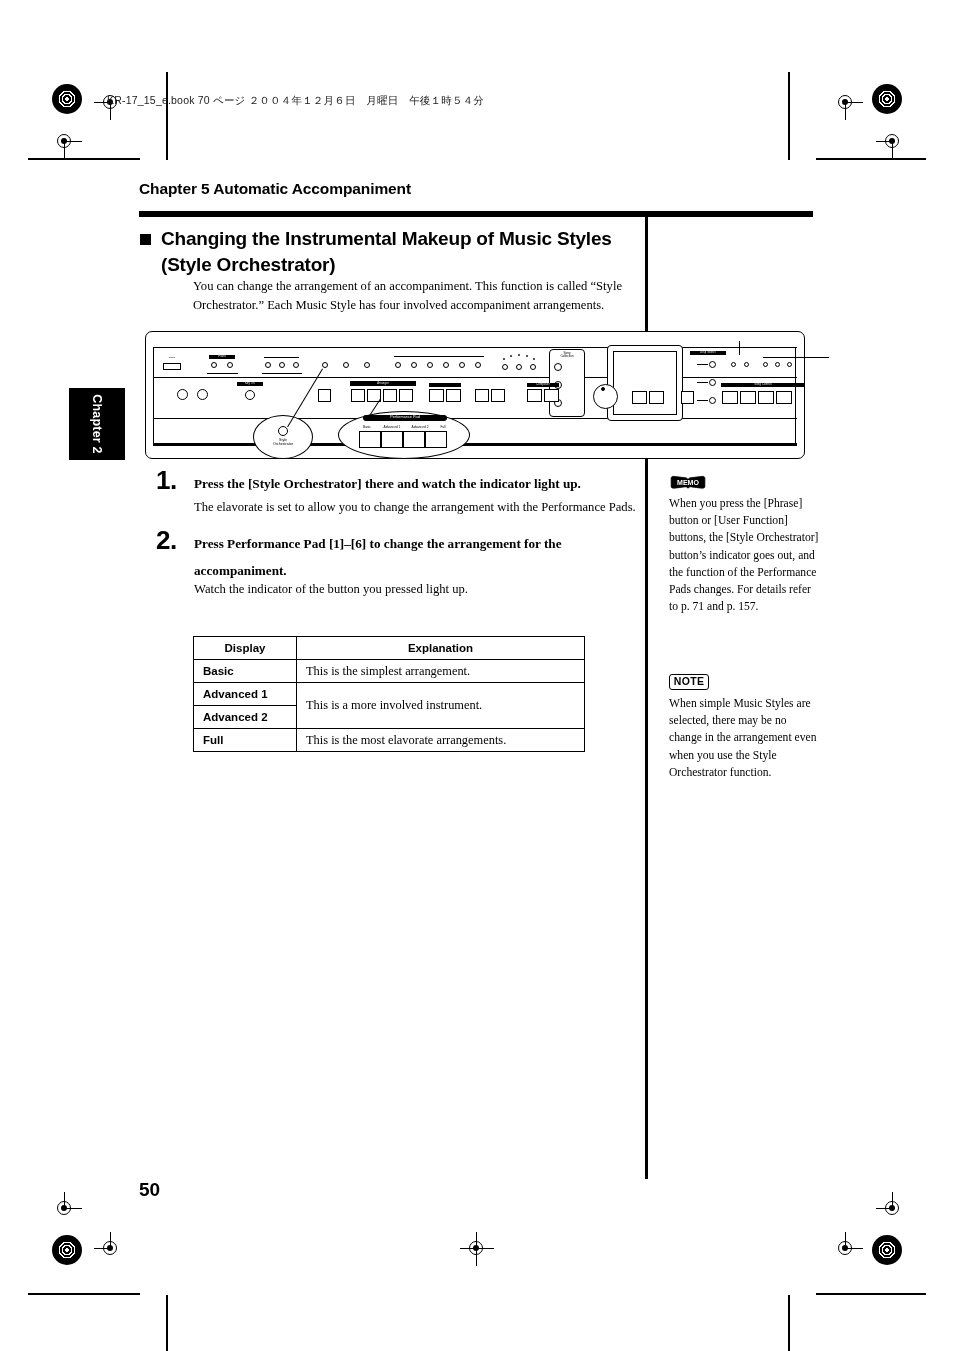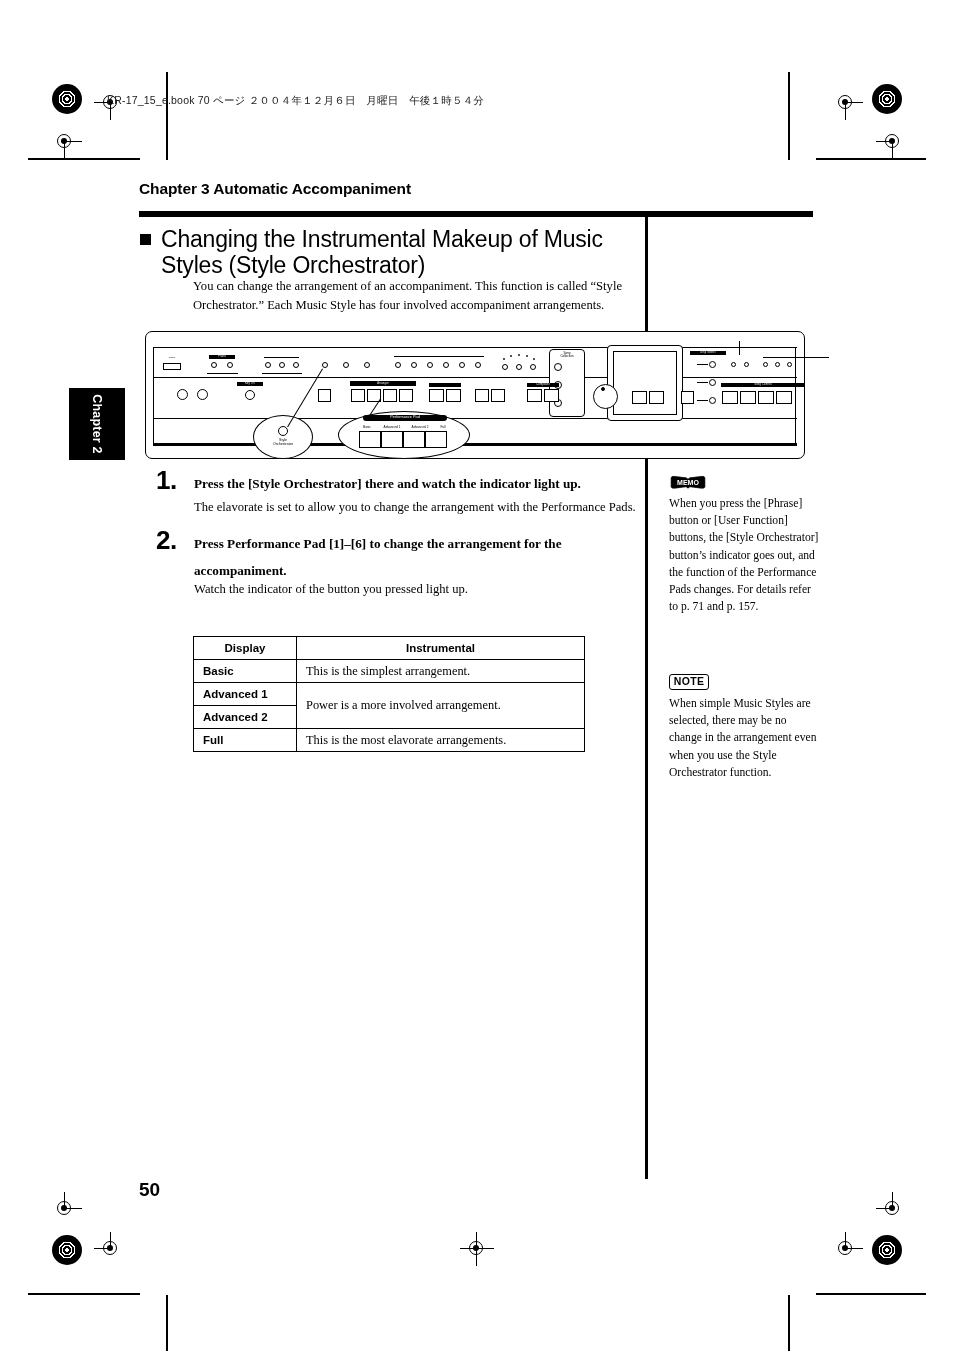--- a/index.html
+++ b/index.html
@@ -119,22 +119,22 @@
     position: absolute;
     left: 140px; top: 234px;
     width: 11px; height: 11px;
     background: #000;
   }
   .sec-title {
     position: absolute;
     left: 161px; top: 226px;
     width: 486px;
     font-family: "Liberation Sans", sans-serif;
-    font-weight: normal;
-    font-size: 23px;
+    font-weight: bold;
+    font-size: 19px;
     line-height: 26px;
     letter-spacing: -0.2px;
   }
 
   .sec-intro {
     position: absolute;
     left: 193px; top: 277px;
     width: 442px;
     font-size: 12.6px;
     line-height: 19px;
@@ -393,21 +393,21 @@
     <div class="ring-o"></div>
     <div class="ring-i"></div>
   </div>
 
 <div class="slug">KR-17_15_e.book  70 ページ  ２００４年１２月６日　月曜日　午後１時５４分</div>
 
 <div class="chapter-tab">
   <span>Chapter 2</span>
 </div>
 
-<div class="chapter-title">Chapter 3 Automatic Accompaniment</div>
+<div class="chapter-title">Chapter 5 Automatic Accompaniment</div>
 <div class="top-rule"></div>
 <div class="v-divider"></div>
 
 <div class="sec-bullet"></div>
 <div class="sec-title">Changing the Instrumental Makeup of Music Styles (Style Orchestrator)</div>
 <div class="sec-intro">You can change the arrangement of an accompaniment. This function is called “Style Orchestrator.” Each Music Style has four involved accompaniment arrangements.</div>
 
 <div class="panel-wrap">
   <div class="panel-outer"></div>
 
@@ -546,29 +546,29 @@
 <div class="step-body" style="left:194px; top:498px; width:450px;">The elavorate is set to allow you to change the arrangement with the Performance Pads.</div>
 
 <div class="step-num" style="left:156px; top:525px;">2.</div>
 <div class="step-head" style="left:194px; top:530px; width:430px;">Press Performance Pad [1]–[6] to change the arrangement for the accompaniment.</div>
 <div class="step-body" style="left:194px; top:580px; width:450px;">Watch the indicator of the button you pressed light up.</div>
 
 <table class="disp-table">
   <tbody>
       <tr>
     <th>Display</th>
-    <th>Instrumental</th>
+    <th>Explanation</th>
   </tr>
   <tr>
     <td class="k">Basic</td>
     <td class="v">This is the simplest arrangement.</td>
   </tr>
   <tr>
     <td class="k">Advanced 1</td>
-    <td class="v" rowspan="2">Power is a more involved arrangement.</td>
+    <td class="v" rowspan="2">This is a more involved instrument.</td>
   </tr>
   <tr>
     <td class="k">Advanced 2</td>
   </tr>
   <tr>
     <td class="k">Full</td>
     <td class="v">This is the most elavorate arrangements.</td>
   </tr>
 </tbody>
   </table>

